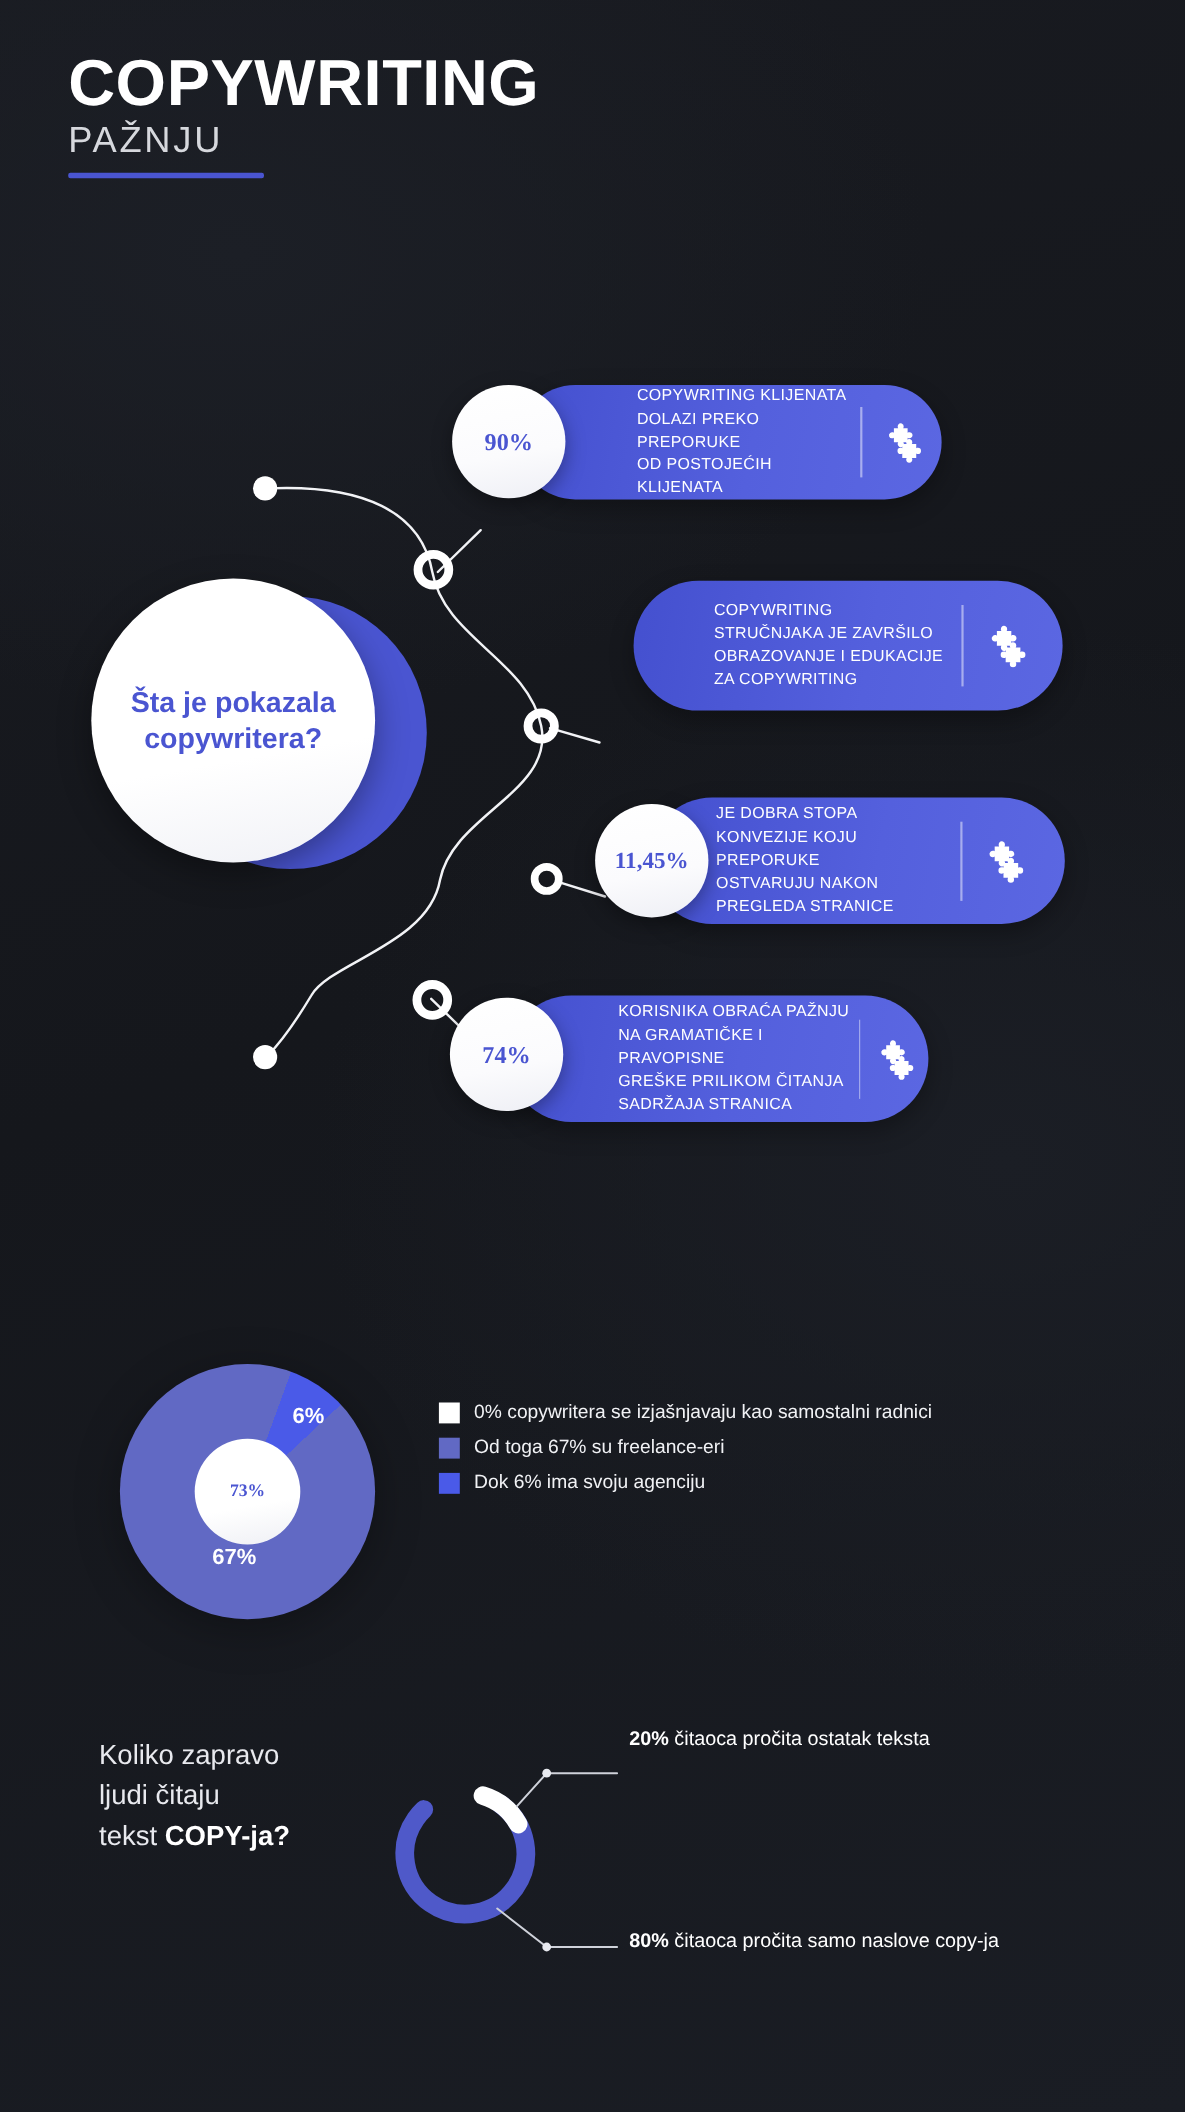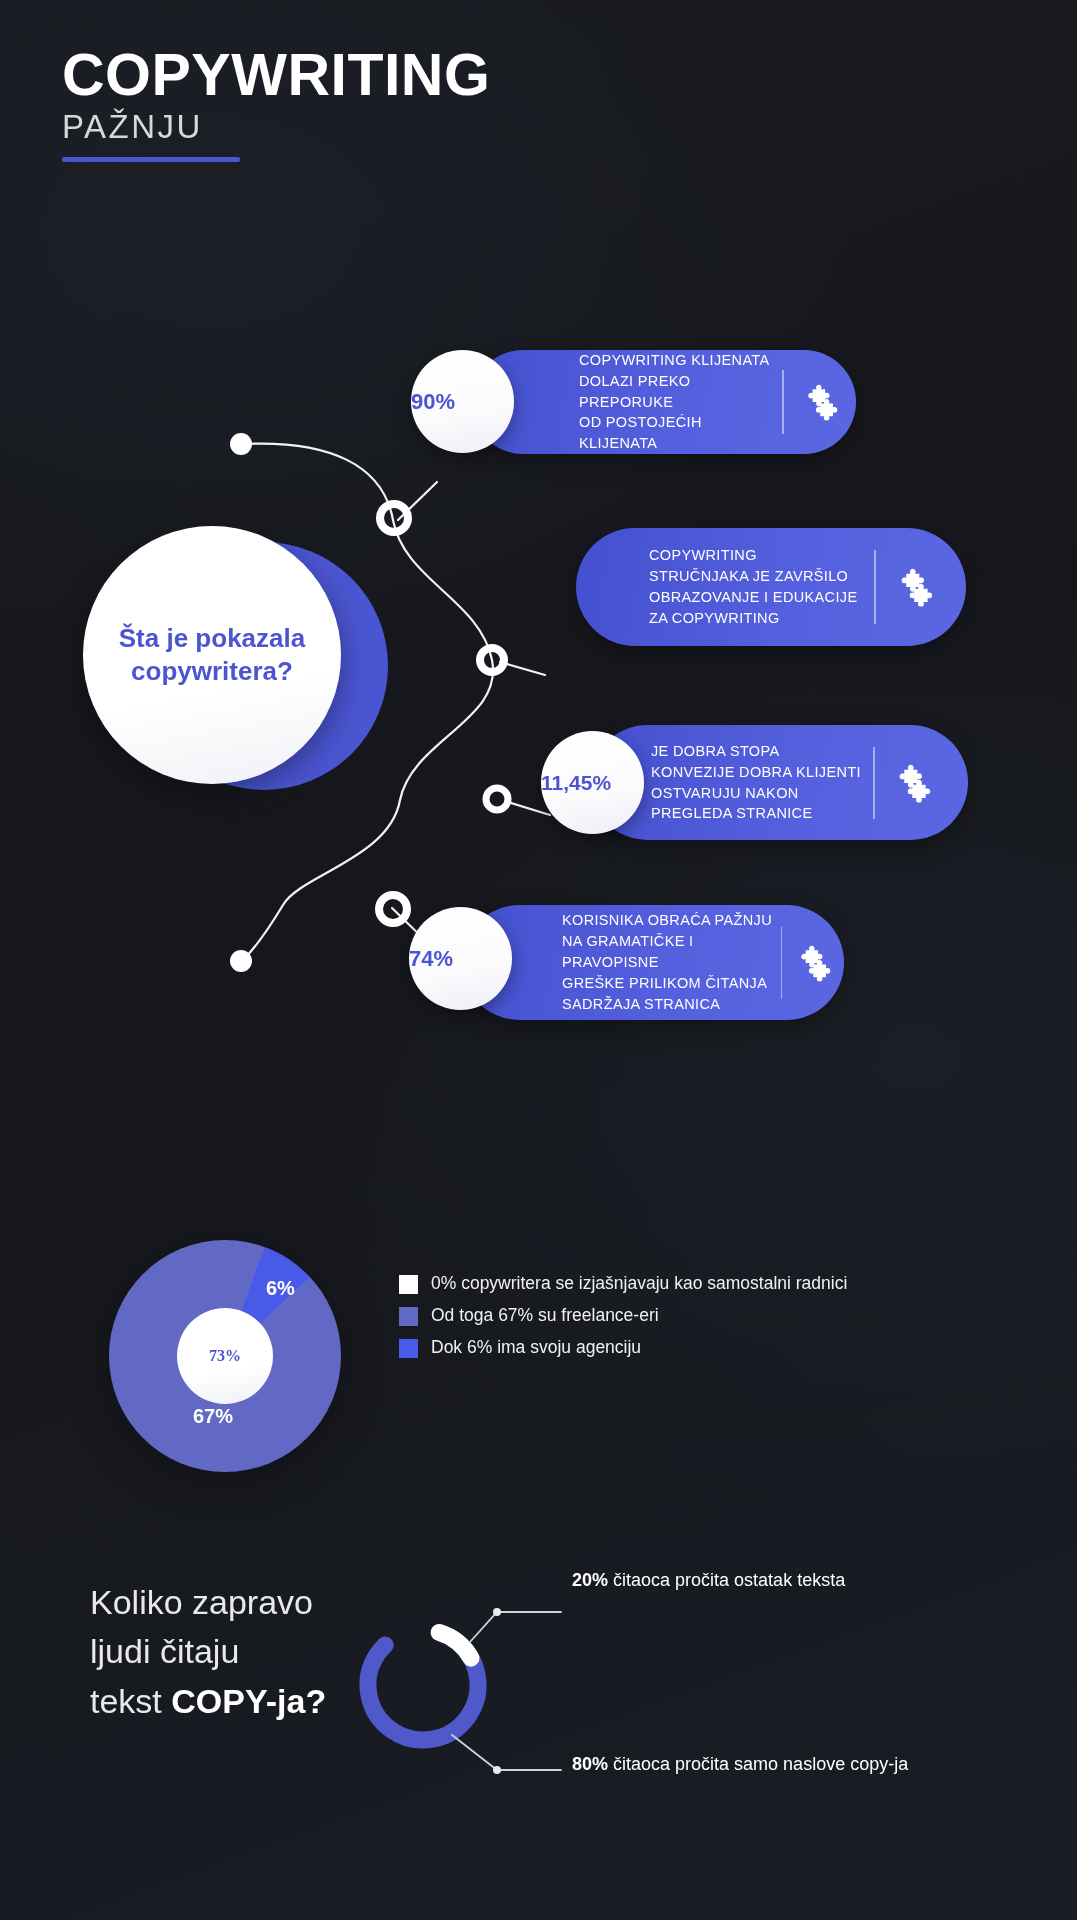--- a/index.html
+++ b/index.html
@@ -58,22 +58,22 @@
     font-weight:400; white-space:pre-line;
   }
   .badge-sep { width:1.5px; background:rgba(255,255,255,0.48); }
   .badge-icon { display:flex; align-items:center; justify-content:center; }
   .badge-icon svg { display:block; }
 
   .pct-bubble {
     position:absolute; border-radius:50%;
     background:linear-gradient(170deg,#ffffff 0%,#fbfbfd 60%,#eeeff5 100%);
     box-shadow:0 6px 18px rgba(0,0,0,0.34);
-    display:flex; align-items:center; 
-    color:#4a55d1; font-weight:700;
+    display:flex; align-items:center; justify-content:center;
+    color:#4a55d1; font-weight:700;font-family:Liberation Serif, serif;
   }
 
   
   #donut-section { position:absolute; left:0; top:1235px; width:1077px; height:245px; }
   #donut {
     position:absolute; left:109px; top:5px; width:232px; height:232px; border-radius:50%;
     background:conic-gradient(from 0deg,
       #6169c4 0deg, #6169c4 20deg,
       #4a5ae8 20deg, #4a5ae8 47deg,
       #6169c4 47deg, #6169c4 360deg);
@@ -93,21 +93,21 @@
   #legend { position:absolute; left:399px; top:38px; }
   .legend-row { display:flex; align-items:flex-start; margin-bottom:11px; }
   .legend-swatch { width:19px; height:19px; flex:0 0 19px; margin-top:2px; }
   .legend-text { color:#f1f2f5; font-size:17.5px; line-height:1.2; margin-left:13px; }
 
   
   #reading { position:absolute; left:0; top:1520px; width:1077px; height:340px; }
   #reading-svg { position:absolute; left:0; top:0; width:1077px; height:340px; }
   #reading-question {
     position:absolute; left:90px; top:58px; width:290px;
-    color:#e8e9ee; font-size:34px; line-height:1.45; font-weight:400;
+    color:#e8e9ee; font-size:25px; line-height:1.45; font-weight:400;
   }
   #reading-question b { color:#ffffff; font-weight:700; }
 
   .callout {
     position:absolute; color:#ffffff; font-size:18px; line-height:1.2; white-space:nowrap;
   }
   .callout b { font-weight:700; }
   #callout-top { left:572px; top:50px; }
   #callout-bottom { left:572px; top:234px; }
 </style>
@@ -179,21 +179,21 @@
           <path fill="#ffffff" d="M13.2 2.4a2.3 2.3 0 0 1 4.1 1.6c0 .5-.2.9-.4 1.3h3.4v3.4c.4-.3.8-.4 1.3-.4a2.3 2.3 0 0 1 1.6 4.1 2.3 2.3 0 0 1-1.6.6c-.5 0-.9-.1-1.3-.4v3.4h-3.3c.3.4.4.8.4 1.3a2.3 2.3 0 0 1-4.1 1.6 2.3 2.3 0 0 1-.6-1.6c0-.5.2-.9.4-1.3H9.8v-3.4c-.4.3-.8.4-1.3.4a2.3 2.3 0 0 1-1.6-4.1 2.3 2.3 0 0 1 1.6-.6c.5 0 .9.1 1.3.4V5.3h3.3a2.3 2.3 0 0 1-.4-1.3c0-.6.2-1.2.5-1.6z"></path>
           <path fill="#ffffff" d="M19.8 14.4a2.3 2.3 0 0 1 4.1 1.6c0 .5-.2.9-.4 1.3h3.4v3.4c.4-.3.8-.4 1.3-.4a2.3 2.3 0 0 1 0 4.7c-.5 0-.9-.1-1.3-.4v3.4h-3.4c.3.4.4.8.4 1.3a2.3 2.3 0 0 1-4.7 0c0-.5.2-.9.4-1.3h-3.4v-3.4c-.4.3-.8.4-1.3.4a2.3 2.3 0 0 1 0-4.7c.5 0 .9.1 1.3.4v-3.4h3.4a2.3 2.3 0 0 1-.4-1.3c0-.6.2-1.2.6-1.6z"></path>
         </svg>
       </div>
     </div>
   </div>
 
   <div class="badge" style="left:590px; top:395px; width:378px; height:115px;">
     <div class="badge-body">
       <div class="badge-text" style="margin-left:61px; width:222px;">JE DOBRA STOPA
-KONVEZIJE DOBRA KLIJENTI
+KONVEZIJE KOJU PREPORUKE
 OSTVARUJU NAKON
 PREGLEDA STRANICE</div>
       <div class="badge-sep" style="height:72px;"></div>
       <div class="badge-icon" style="width:74px;">
         <svg width="40" height="40" viewBox="0 0 32 32" xmlns="http://www.w3.org/2000/svg">
           <path fill="#ffffff" d="M13.2 2.4a2.3 2.3 0 0 1 4.1 1.6c0 .5-.2.9-.4 1.3h3.4v3.4c.4-.3.8-.4 1.3-.4a2.3 2.3 0 0 1 1.6 4.1 2.3 2.3 0 0 1-1.6.6c-.5 0-.9-.1-1.3-.4v3.4h-3.3c.3.4.4.8.4 1.3a2.3 2.3 0 0 1-4.1 1.6 2.3 2.3 0 0 1-.6-1.6c0-.5.2-.9.4-1.3H9.8v-3.4c-.4.3-.8.4-1.3.4a2.3 2.3 0 0 1-1.6-4.1 2.3 2.3 0 0 1 1.6-.6c.5 0 .9.1 1.3.4V5.3h3.3a2.3 2.3 0 0 1-.4-1.3c0-.6.2-1.2.5-1.6z"></path>
           <path fill="#ffffff" d="M19.8 14.4a2.3 2.3 0 0 1 4.1 1.6c0 .5-.2.9-.4 1.3h3.4v3.4c.4-.3.8-.4 1.3-.4a2.3 2.3 0 0 1 0 4.7c-.5 0-.9-.1-1.3-.4v3.4h-3.4c.3.4.4.8.4 1.3a2.3 2.3 0 0 1-4.7 0c0-.5.2-.9.4-1.3h-3.4v-3.4c-.4.3-.8.4-1.3.4a2.3 2.3 0 0 1 0-4.7c.5 0 .9.1 1.3.4v-3.4h3.4a2.3 2.3 0 0 1-.4-1.3c0-.6.2-1.2.6-1.6z"></path>
         </svg>
       </div>
     </div>

